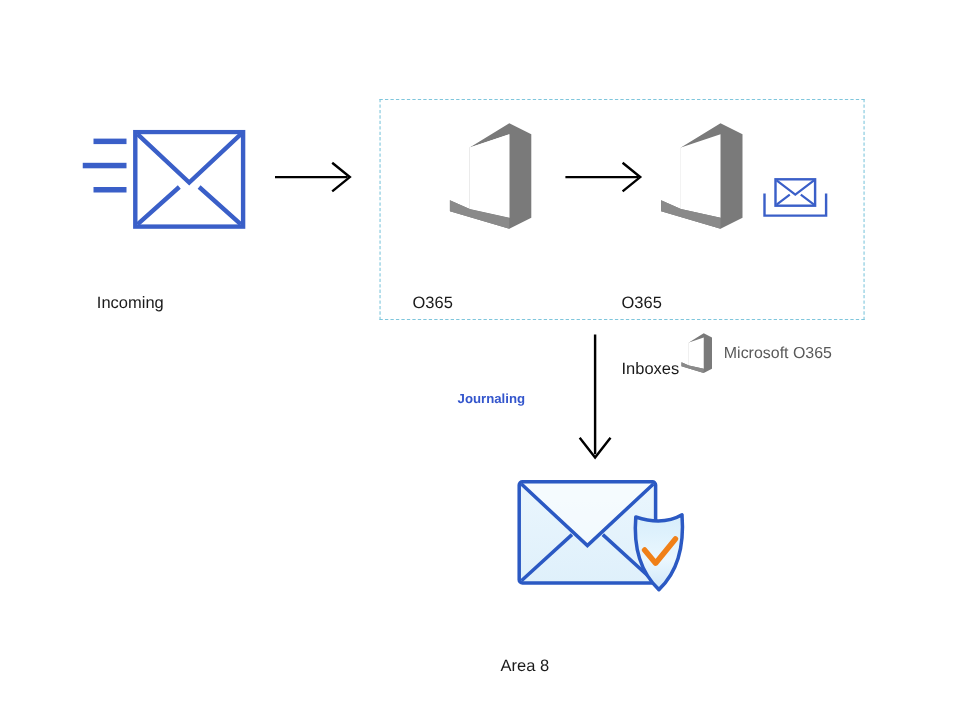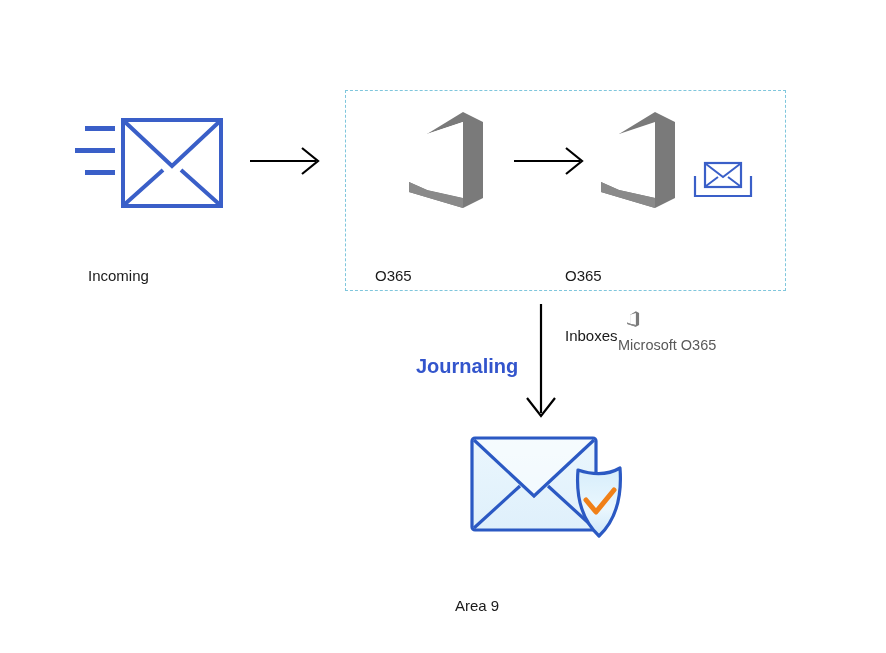--- a/index.html
+++ b/index.html
@@ -103,41 +103,40 @@
   }
   #o365-inboxes-caption {
     left: 565px;
     top: 226px;
     width: 140px;
   }
 
   
   #legend-o365 {
     left: 618px;
-    top: 311px;
+    top: 300px;
     width: 180px;
     height: 42px;
     display: flex;
-    align-items: flex-start;
+    align-items: center;
     gap: 10px;
-    flex-direction: column;
   }
   #legend-o365-label {
     color: #595959;
     font-size: 14.5px;
     font-family: "Liberation Sans", sans-serif;
     white-space: nowrap;
   }
 
   
   #journaling-label {
     left: 416px;
     top: 355px;
     color: #3355cc;
-    font-size: 20px;
+    font-size: 12px;
     font-weight: bold;
     font-family: "Liberation Sans", sans-serif;
     white-space: nowrap;
   }
   #arrow-journaling {
     left: 520px;
     top: 300px;
     width: 44px;
     height: 120px;
   }
@@ -261,17 +260,17 @@
         <path d="M 6 8 L 66 64 L 126 8" fill="#ffffff" fill-opacity="0.55" stroke="#2B59C3" stroke-width="3.2"></path>
         <path d="M 6 96 L 52 54 M 126 96 L 80 54" fill="none" stroke="#2B59C3" stroke-width="3.2"></path>
       </g>
       <g>
         <path d="M 110 38 C 125 43 140 43 152 36 C 154 62 150 86 131 104 C 112 86 108 62 110 38 Z" fill="url(#shieldGrad)" stroke="#2B59C3" stroke-width="3.2" stroke-linejoin="round"></path>
         <polyline points="118,68 128,80 146,58" fill="none" stroke="#F08018" stroke-width="5" stroke-linecap="round" stroke-linejoin="round"></polyline>
       </g>
     </svg>
   </div>
   <div class="caption" id="area1-caption">
-    <span class="caption-line">Area 9</span>
+    <span class="caption-line">Area 8</span>
     
   </div>
 
 </div>
 
 </body></html>

